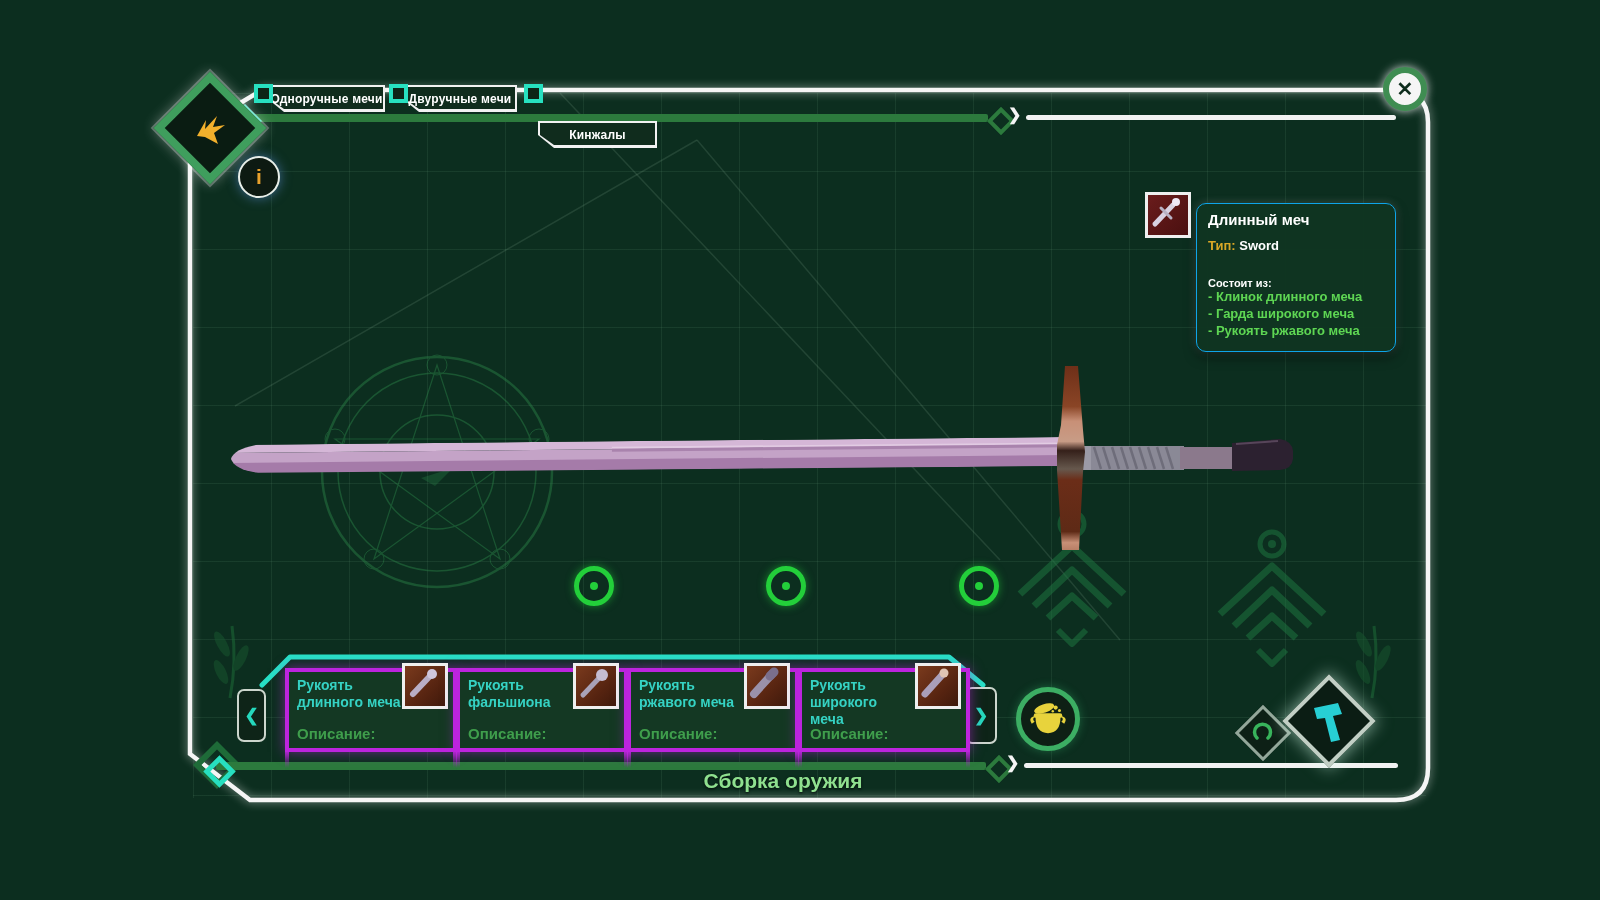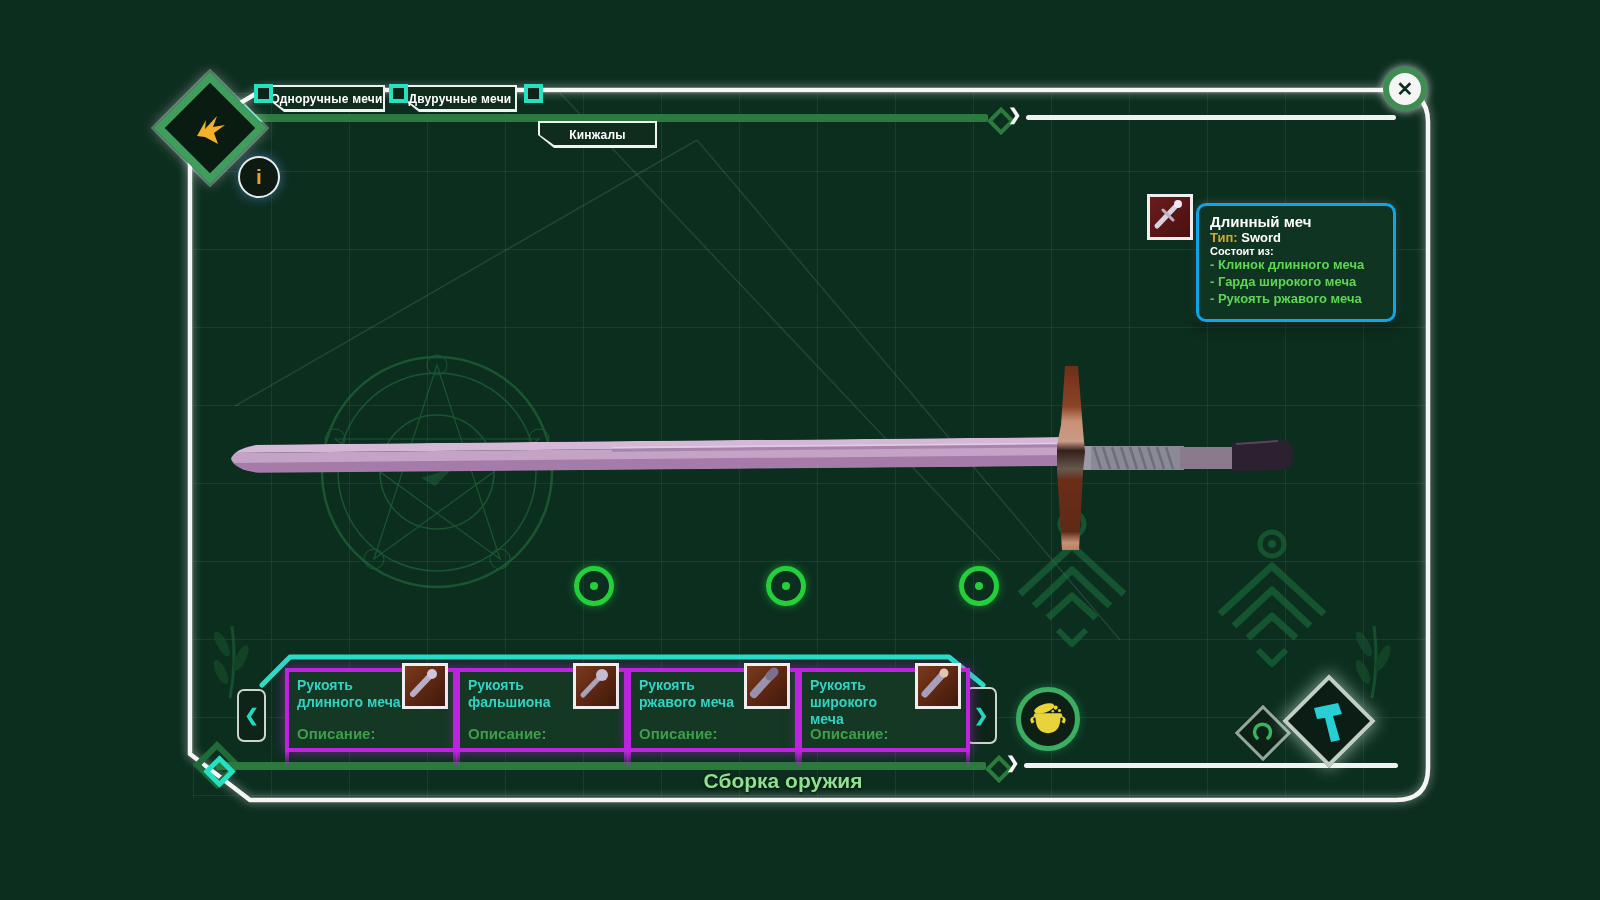--- a/index.html
+++ b/index.html
@@ -37,28 +37,28 @@
   .gdiamond{position:absolute;width:12px;height:12px;transform:rotate(45deg);
     border:4px solid #2c7a3d;background:#0c2e1f;z-index:3;}
   .wchev{position:absolute;color:#f5f5f5;font-size:16px;z-index:3;line-height:1;}
   .wline{position:absolute;height:5px;background:#f2f2f2;border-radius:3px;z-index:3;}
   
   .close-btn{position:absolute;left:1383px;top:67px;width:32px;height:32px;border-radius:50%;
     background:#f5f5f5;border:6px solid #3f8d52;z-index:6;display:flex;align-items:center;justify-content:center;
     color:#0d2c1c;font-size:20px;box-shadow:0 0 10px rgba(255,255,255,.8);cursor:pointer;}
   
   .tooltip{position:absolute;left:1196px;top:203px;width:200px;background:rgba(16,53,33,.97);
-    border:3px solid #0ea5e9;border-radius:10px;box-sizing:border-box;
+    border:1px solid #0ea5e9;border-radius:10px;box-sizing:border-box;
     padding:7px 10px 12px 11px;z-index:7;box-shadow:0 5px 12px rgba(0,0,0,.5),0 0 10px rgba(255,255,255,.2);}
   .tooltip .icon{position:absolute;left:-52px;top:-12px;width:40px;height:40px;
     background:linear-gradient(135deg,#6a1c1c,#4a1010);border:3px solid #efefef;}
   .t-title{font-size:15px;color:#fff;line-height:1.15;}
-  .t-type{font-size:13px;margin-top:0;}
+  .t-type{font-size:13px;margin-top:10px;}
   .t-type .lb{color:#d9a726;} .t-type .vl{color:#fff;}
-  .t-consists{margin-top:0;font-size:11px;color:#fff;}
+  .t-consists{margin-top:24px;font-size:11px;color:#fff;}
   .t-comp{font-size:13px;color:#5ed653;line-height:1.28;}
   .t-desc{margin-top:9px;font-size:13px;color:#fff;line-height:1.28;}
   
   .socket{position:absolute;width:30px;height:30px;border:5px solid #23cf3a;border-radius:50%;
     box-shadow:0 0 9px rgba(35,207,58,.55);z-index:3;cursor:pointer;}
   .socket::after{content:"";position:absolute;left:11px;top:11px;width:8px;height:8px;border-radius:50%;background:#23cf3a;}
   
   .nav-btn{position:absolute;border:2px solid #ccd6cd;border-radius:7px;background:#0e2418;
     color:#25d9bd;display:flex;align-items:center;justify-content:center;font-size:17px;z-index:4;cursor:pointer;}
   .card{position:absolute;top:668px;width:164px;height:76px;background:#143823;

